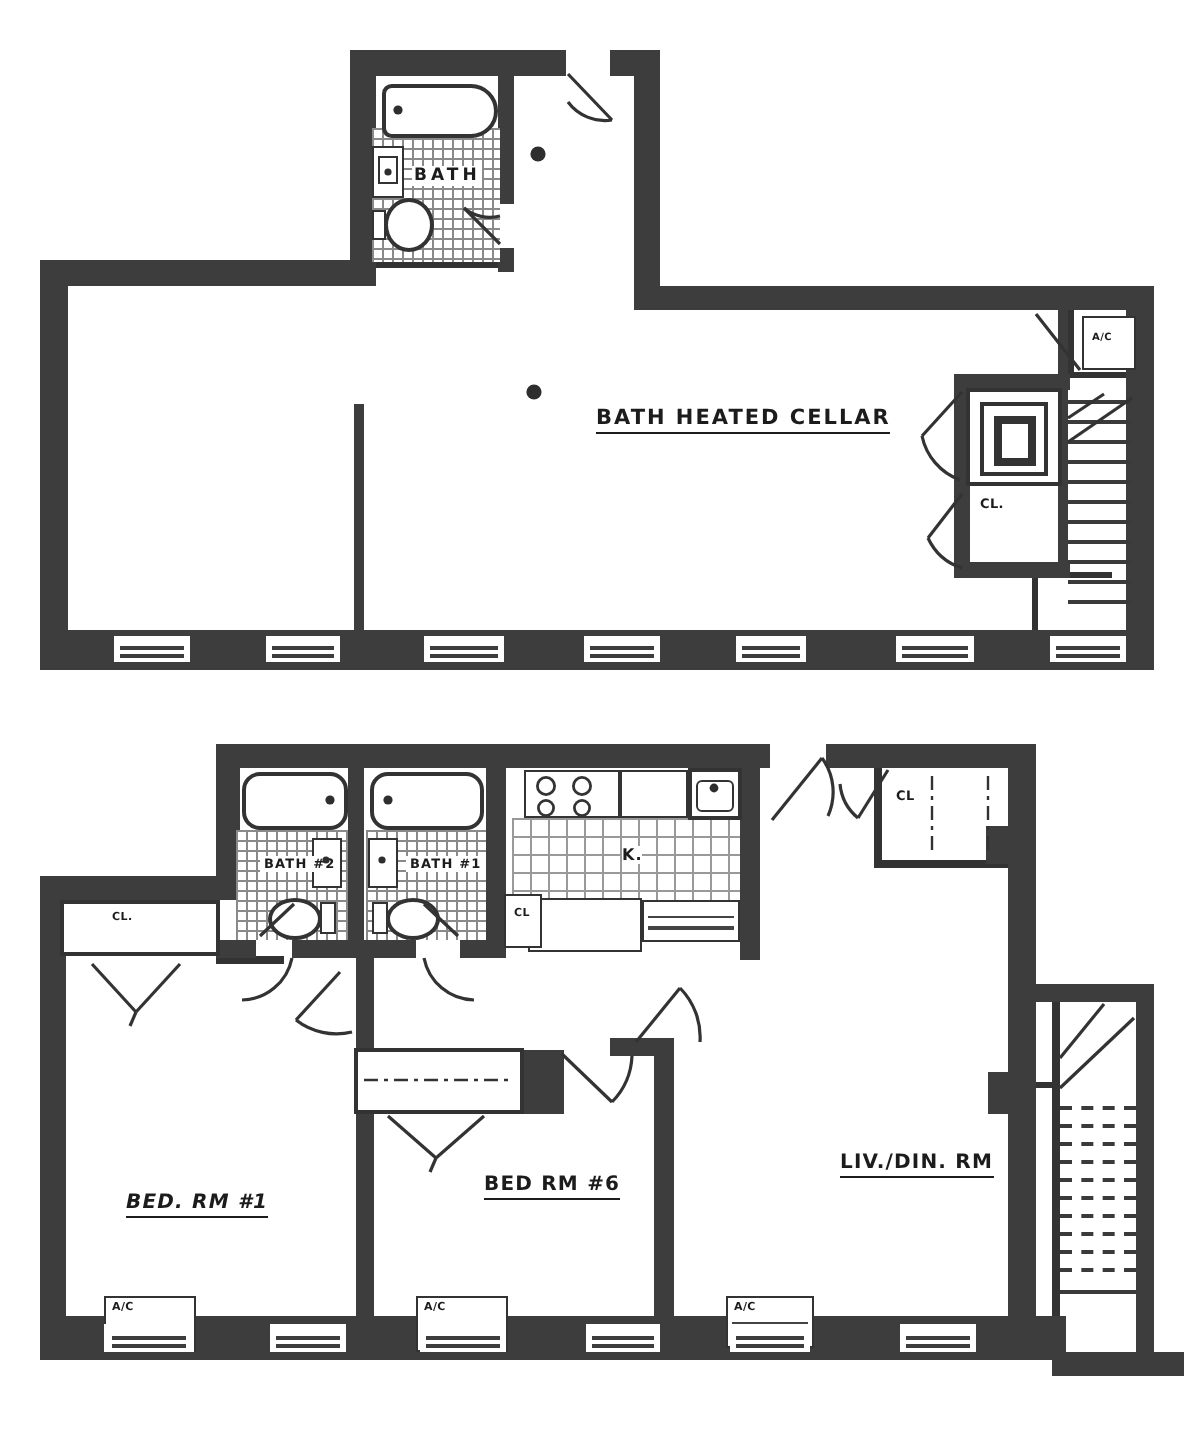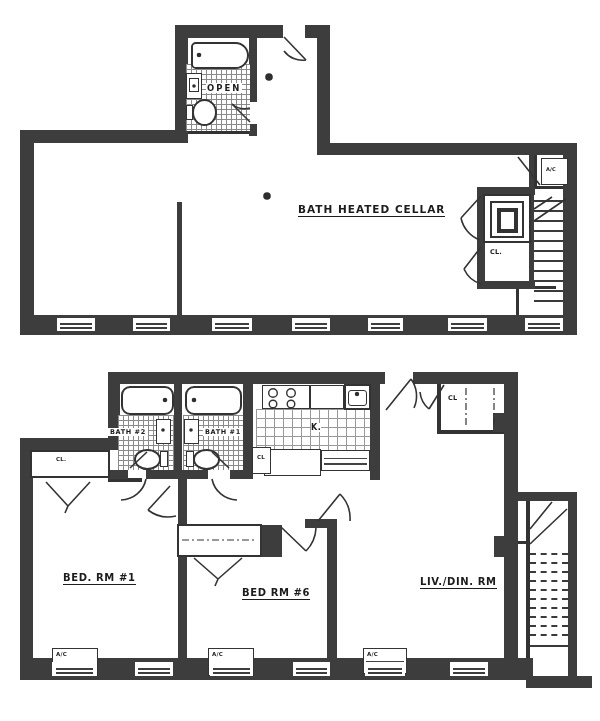--- a/index.html
+++ b/index.html
@@ -87,21 +87,21 @@
     <div class="wall" style="left: 305px; top: 25px; width: 25px; height: 13px;"></div>
     <div class="wall" style="left: 175px; top: 25px; width: 108px; height: 13px;"></div>
 
   <section>
     <div class="tile" style="left:186px;top:64px;width:64px;height:67px;"></div>
     <div class="tub" style="left:191px;top:42px;width:58px;height:27px;border-radius:5px 14px 14px 5px;"></div>
     <div class="box b1" style="left:186px;top:73px;width:16px;height:26px;"></div>
     <div class="box b1" style="left:189px;top:78px;width:10px;height:14px;"></div>
     <div class="oval" style="left:192px;top:99px;width:25px;height:27px;"></div>
     <div class="box b1" style="left:186px;top:105px;width:7px;height:15px;"></div>
-    <div class="lbl" style="left:206px;top:83px;font-size:8.5px;letter-spacing:2px;background:#fff;padding:0 1px;">OPEN</div>
+    <div class="lbl" style="left:206px;top:83px;font-size:8.5px;letter-spacing:2px;background:#fff;padding:0 1px;">BATH</div>
 
     <div class="lbl room" style="left:298px;top:203px;font-size:10.5px;letter-spacing:1px;">BATH HEATED CELLAR</div>
 
     <div class="box" style="left:483px;top:194px;width:48px;height:49px;"></div>
     <div class="box" style="left:490px;top:201px;width:34px;height:37px;"></div>
     <div class="box b4" style="left:497px;top:208px;width:21px;height:25px;"></div>
 
     <div class="lbl tiny" style="left:490px;top:248px;font-size:6.5px;">CL.</div>
 
     <div class="box b1" style="left:541px;top:158px;width:27px;height:27px;">
@@ -109,21 +109,21 @@
     </div>
   </section>
 
   <section>
 
     <div class="tile" style="left:118px;top:415px;width:56px;height:55px;"></div>
     <div class="tub" style="left:121px;top:386px;width:53px;height:29px;border-radius:9px;"></div>
     <div class="box b1" style="left:156px;top:419px;width:15px;height:25px;"></div>
     <div class="oval" style="left:134px;top:449px;width:27px;height:21px;"></div>
     <div class="box b1" style="left:160px;top:451px;width:8px;height:16px;"></div>
-    <div class="lbl small" style="left:108px;top:428px;">BATH #2</div>
+    <div class="lbl small" style="left:130px;top:428px;">BATH #2</div>
 
     <div class="tile" style="left:183px;top:415px;width:60px;height:55px;"></div>
     <div class="tub" style="left:185px;top:386px;width:57px;height:29px;border-radius:9px;"></div>
     <div class="box b1" style="left:184px;top:419px;width:15px;height:25px;"></div>
     <div class="oval" style="left:193px;top:449px;width:27px;height:21px;"></div>
     <div class="box b1" style="left:186px;top:451px;width:8px;height:16px;"></div>
     <div class="lbl small" style="left:203px;top:428px;">BATH #1</div>
 
     <div class="tile k" style="left:256px;top:409px;width:114px;height:47px;"></div>
     <div class="box b1" style="left:262px;top:385px;width:48px;height:24px;"></div>
@@ -141,21 +141,21 @@
     </div>
 
     <div class="lbl tiny" style="left:448px;top:394px;font-size:6.5px;">CL</div>
 
     <div class="box" style="left:30px;top:450px;width:80px;height:28px;">
       <div class="lbl tiny" style="left:24px;top:4px;font-size:5.5px;">CL.</div>
     </div>
 
     <div class="box" style="left:177px;top:524px;width:85px;height:33px;"></div>
 
-    <div class="lbl room" style="left:63px;top:572px;">BED. RM #1</div>
+    <div class="lbl room" style="left:63px;top:596px;font-style:italic;">BED. RM #1</div>
     <div class="lbl room" style="left:242px;top:587px;">BED RM #6</div>
     <div class="lbl room" style="left:372px;top:576px;margin-left:48px;">LIV./DIN. RM</div>
 
     <div class="box b1 appl" style="left:52px;top:648px;width:46px;height:28px;">
       <div class="lbl tiny" style="left:3px;top:2px;">A/C</div>
         <i style="top:52%;"></i>
     </div>
     <div class="box b1 appl" style="left:208px;top:648px;width:46px;height:28px;">
       <div class="lbl tiny" style="left:3px;top:2px;">A/C</div>
         <i style="top:52%;"></i>

